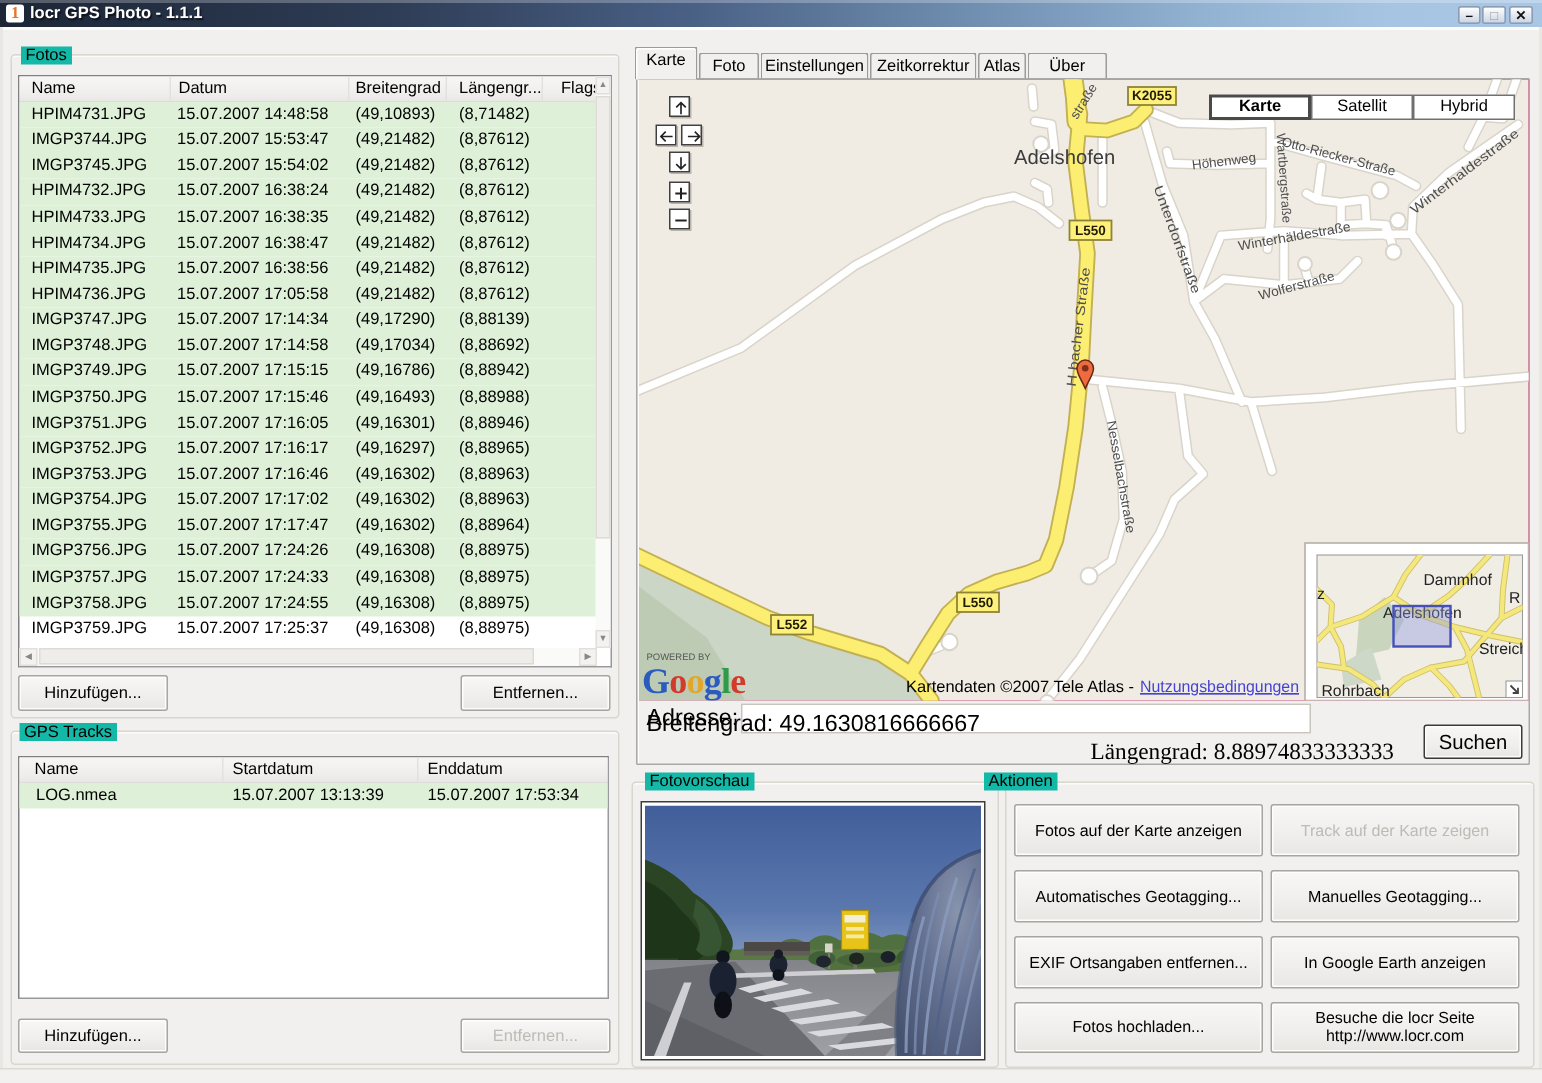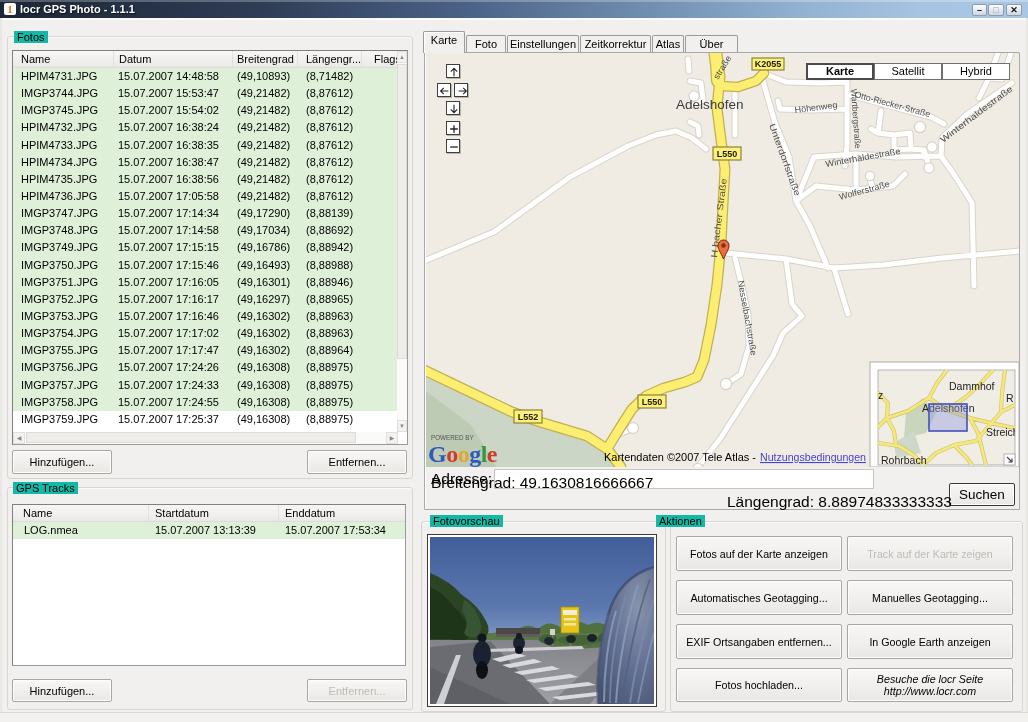--- a/index.html
+++ b/index.html
@@ -350,21 +350,21 @@
   </div>
 
 <div class="mtbtn" style="left:806px;font-weight:bold;border:2px solid #4a4a4a;line-height:13px;">Karte</div>
 <div class="mtbtn" style="left:874px;">Satellit</div>
 <div class="mtbtn" style="left:942px;">Hybrid</div>
 
 <div class="abs" style="left:431px;top:470px;font-size:15.5px;">Adresse:</div>
 <div class="abs" style="left:494px;top:469px;width:380px;height:20px;background:#fff;border:1px solid #c8c5be;"></div>
 <div class="btn" style="left:949px;top:483px;width:66px;height:23px;border:1px solid #3a3a3a;font-size:13.5px;">Suchen</div>
 <div class="abs" style="left:431px;top:474px;font-size:15.5px;">Breitengrad: 49.1630816666667</div>
-<div class="abs" style="left:727px;top:493px;font-size:15.5px;">Längengrad: 8.88974833333333</div>
+<div class="abs" style="left:727px;top:493px;font-size:15.5px;font-family:Liberation Serif, serif;">Längengrad: 8.88974833333333</div>
 
 <div class="grp" style="left:421px;top:521px;width:245px;height:191px;"></div>
 <div class="grp-label" style="left:430px;top:515px;">Fotovorschau</div>
 <div class="abs" style="left:427px;top:534px;width:230px;height:173px;border:1px solid #3c3c3c;background:#fff;">
 <svg width="224" height="167" viewBox="0 0 224 167" style="position:absolute;left:2px;top:2px;">
 <defs>
 <linearGradient id="sky" x1="0" y1="0" x2="0" y2="1">
           <stop offset="0" stop-color="#425e9a"></stop>
           <stop offset="0.65" stop-color="#5a77ae"></stop>
           <stop offset="1" stop-color="#8099c2"></stop>
@@ -434,15 +434,15 @@
 
 <div class="grp" style="left:670px;top:521px;width:353px;height:191px;"></div>
 <div class="grp-label" style="left:656px;top:515px;">Aktionen</div>
 <div class="btn akt" style="left:676px;top:536px;width:166px;height:35px;">Fotos auf der Karte anzeigen</div>
 <div class="btn akt disabled" style="left:847px;top:536px;width:166px;height:35px;">Track auf der Karte zeigen</div>
 <div class="btn akt" style="left:676px;top:580px;width:166px;height:35px;">Automatisches Geotagging...</div>
 <div class="btn akt" style="left:847px;top:580px;width:166px;height:35px;">Manuelles Geotagging...</div>
 <div class="btn akt" style="left:676px;top:624px;width:166px;height:35px;">EXIF Ortsangaben entfernen...</div>
 <div class="btn akt" style="left:847px;top:624px;width:166px;height:35px;">In Google Earth anzeigen</div>
 <div class="btn akt" style="left:676px;top:668px;width:166px;height:34px;">Fotos hochladen...</div>
-<div class="btn akt" style="left:847px;top:668px;width:166px;height:34px;font-style:italic;">Besuche die locr Seite<br>http://www.locr.com</div>
+<div class="btn akt" style="left:847px;top:668px;width:166px;height:34px;">Besuche die locr Seite<br>http://www.locr.com</div>
 
 <div class="abs" style="left:0;top:712px;width:1028px;height:10px;background:#f2f1ef;border-top:1px solid #dbd9d4;"></div>
 
 </body></html>

